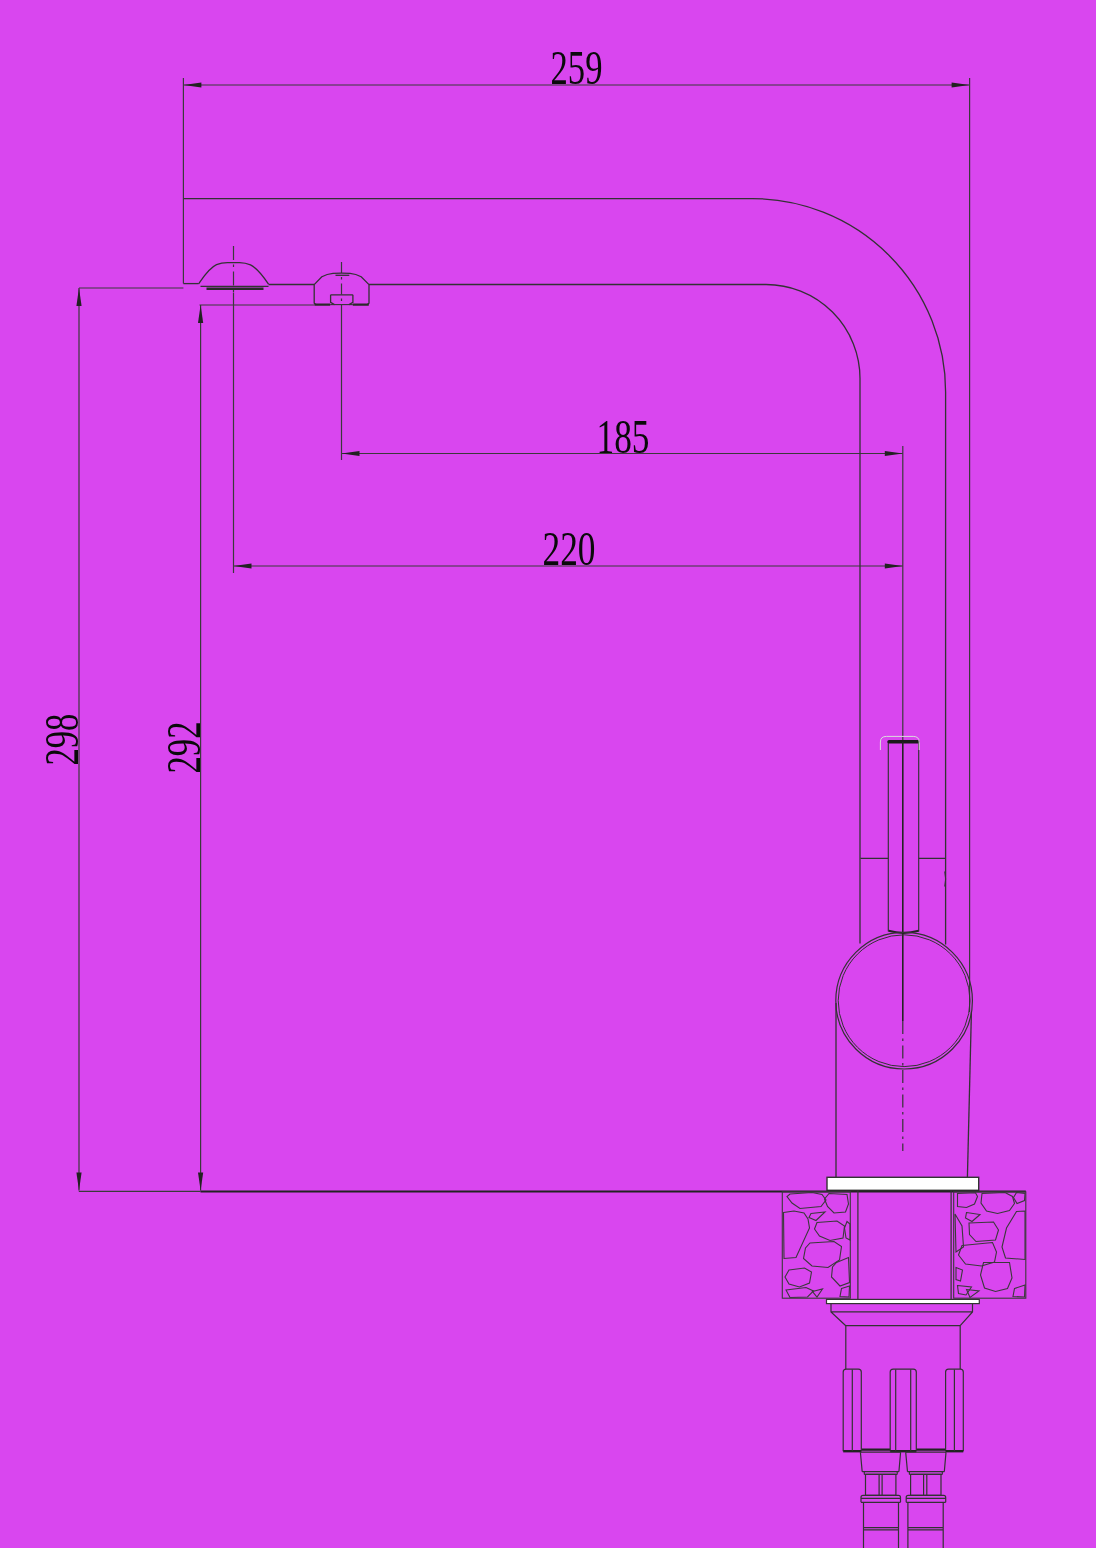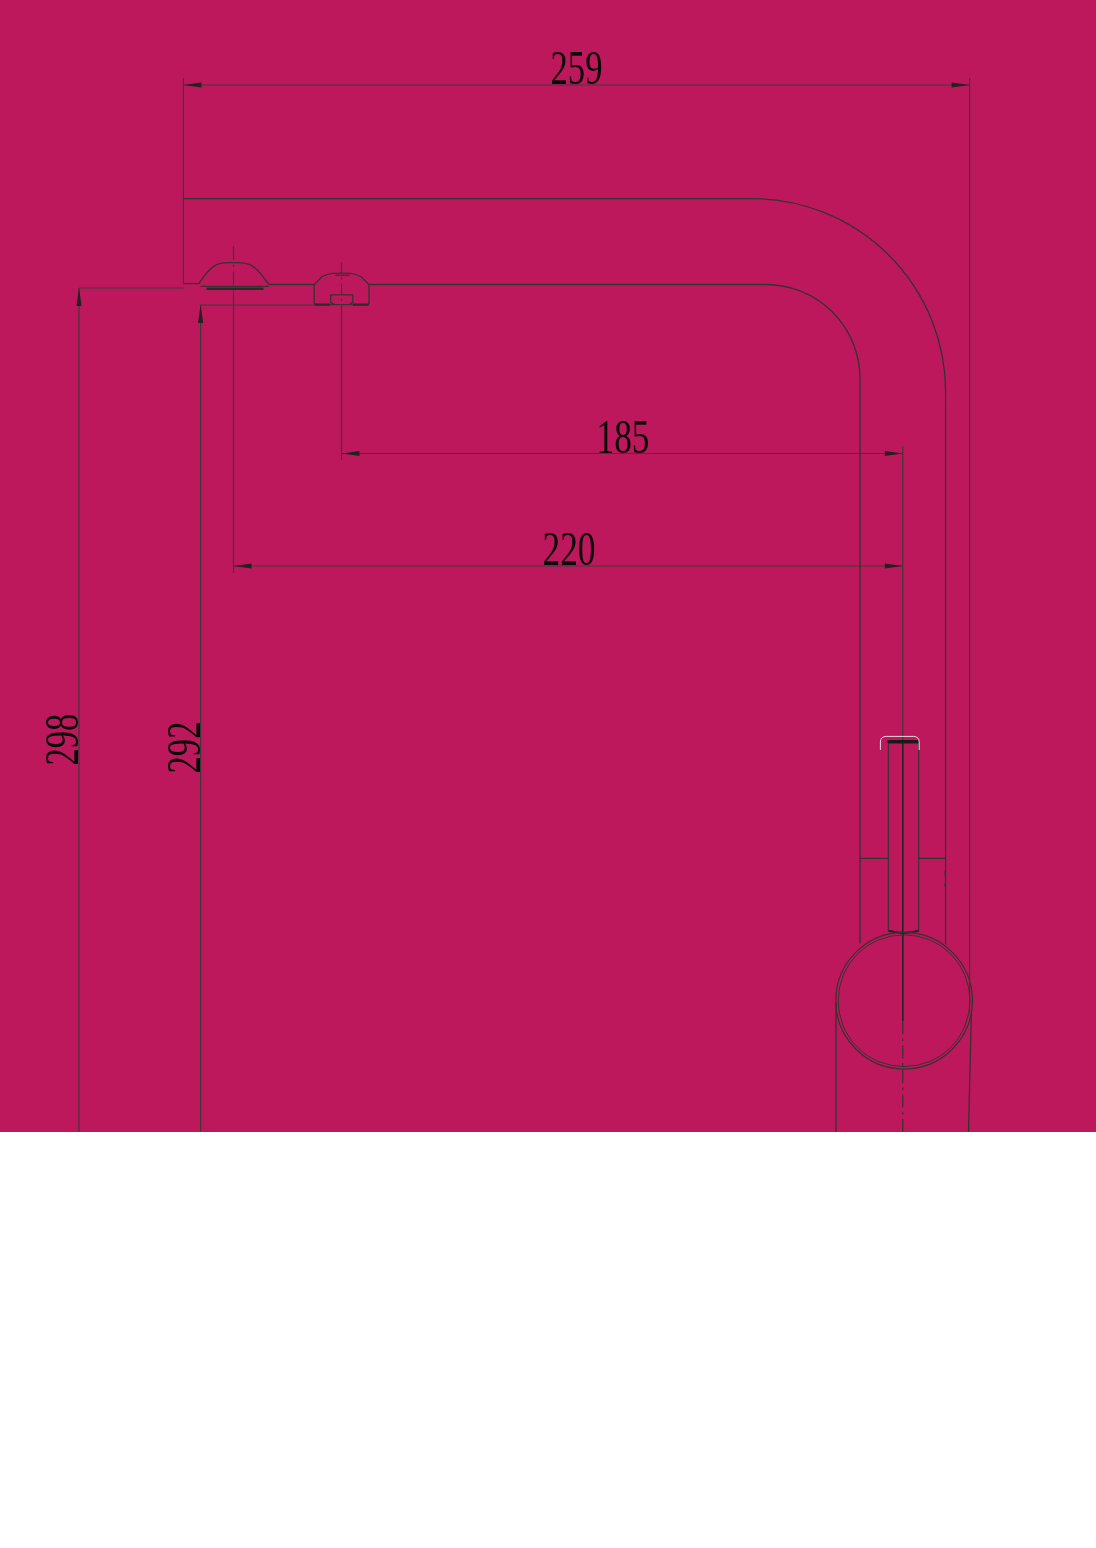--- a/index.html
+++ b/index.html
@@ -1,16 +1,16 @@
 <!DOCTYPE html>
 <html><head>
 <meta charset="utf-8">
 <style>
   html,body{margin:0;padding:0;background:#ffffff;}
-  .page{position:relative;width:1096px;height:1132px;background:#be185d;overflow:hidden;}
+  .page{position:relative;width:1096px;height:1548px;background:#d946ef;overflow:hidden;}
   svg{position:absolute;left:0;top:0;}
   text{font-family:"Liberation Serif", serif;fill:#0a0a0a;}
 </style>
 </head>
 <body>
 <div class="page">
 <svg width="1096" height="1548" viewBox="0 0 1096 1548">
 
 <g id="dims" fill="none" stroke="#3a3a3a" stroke-width="1.2">
 

